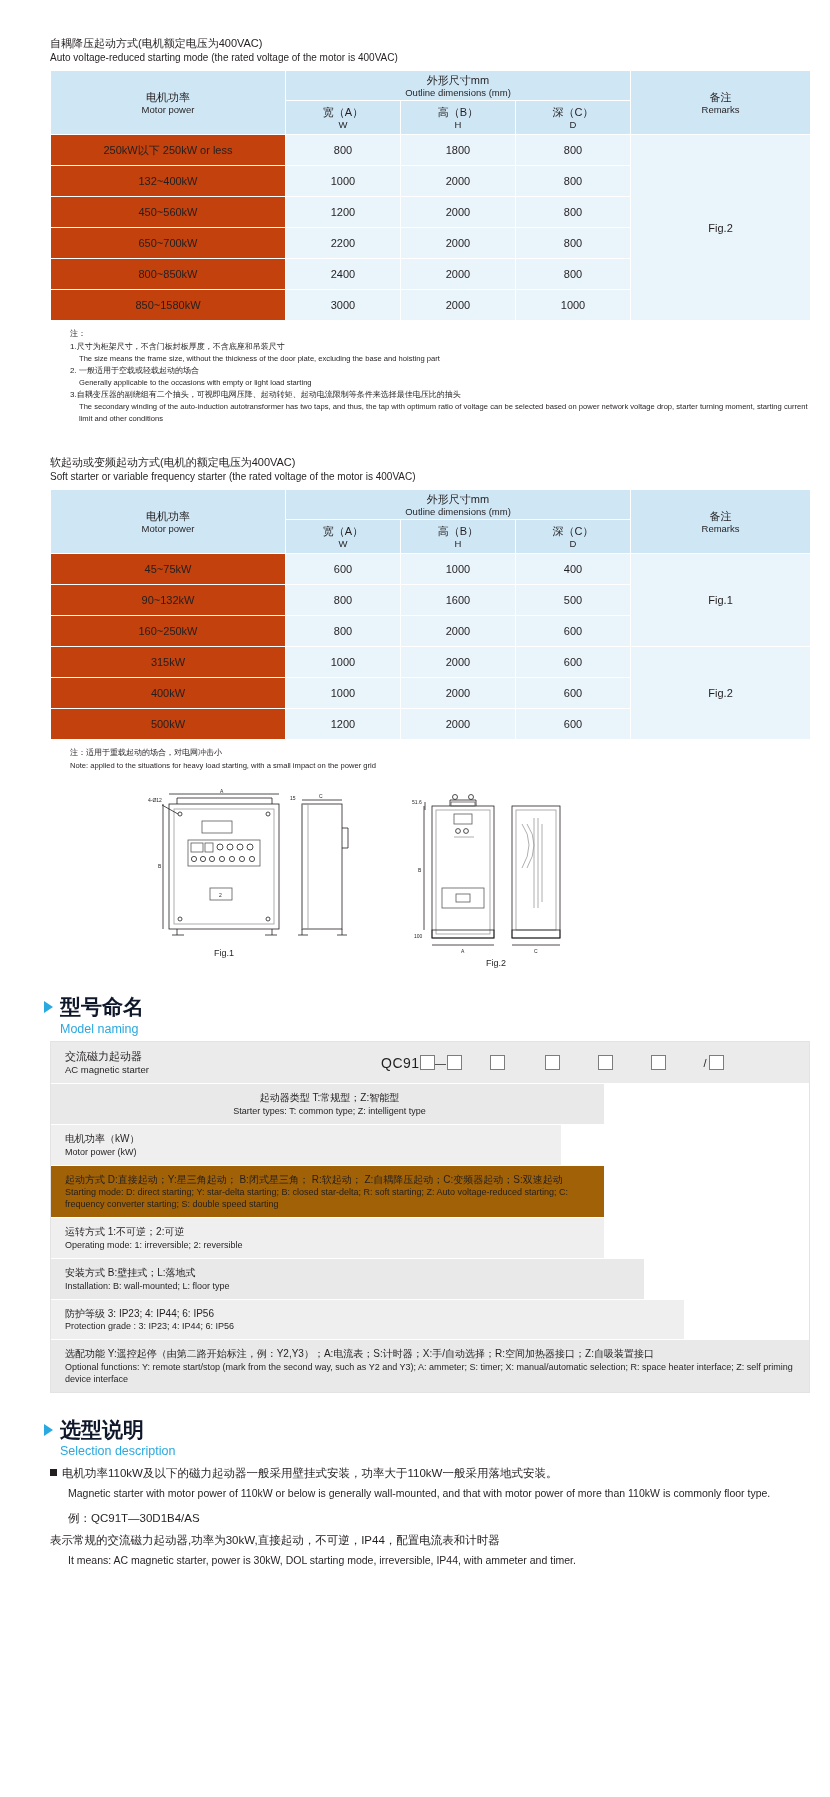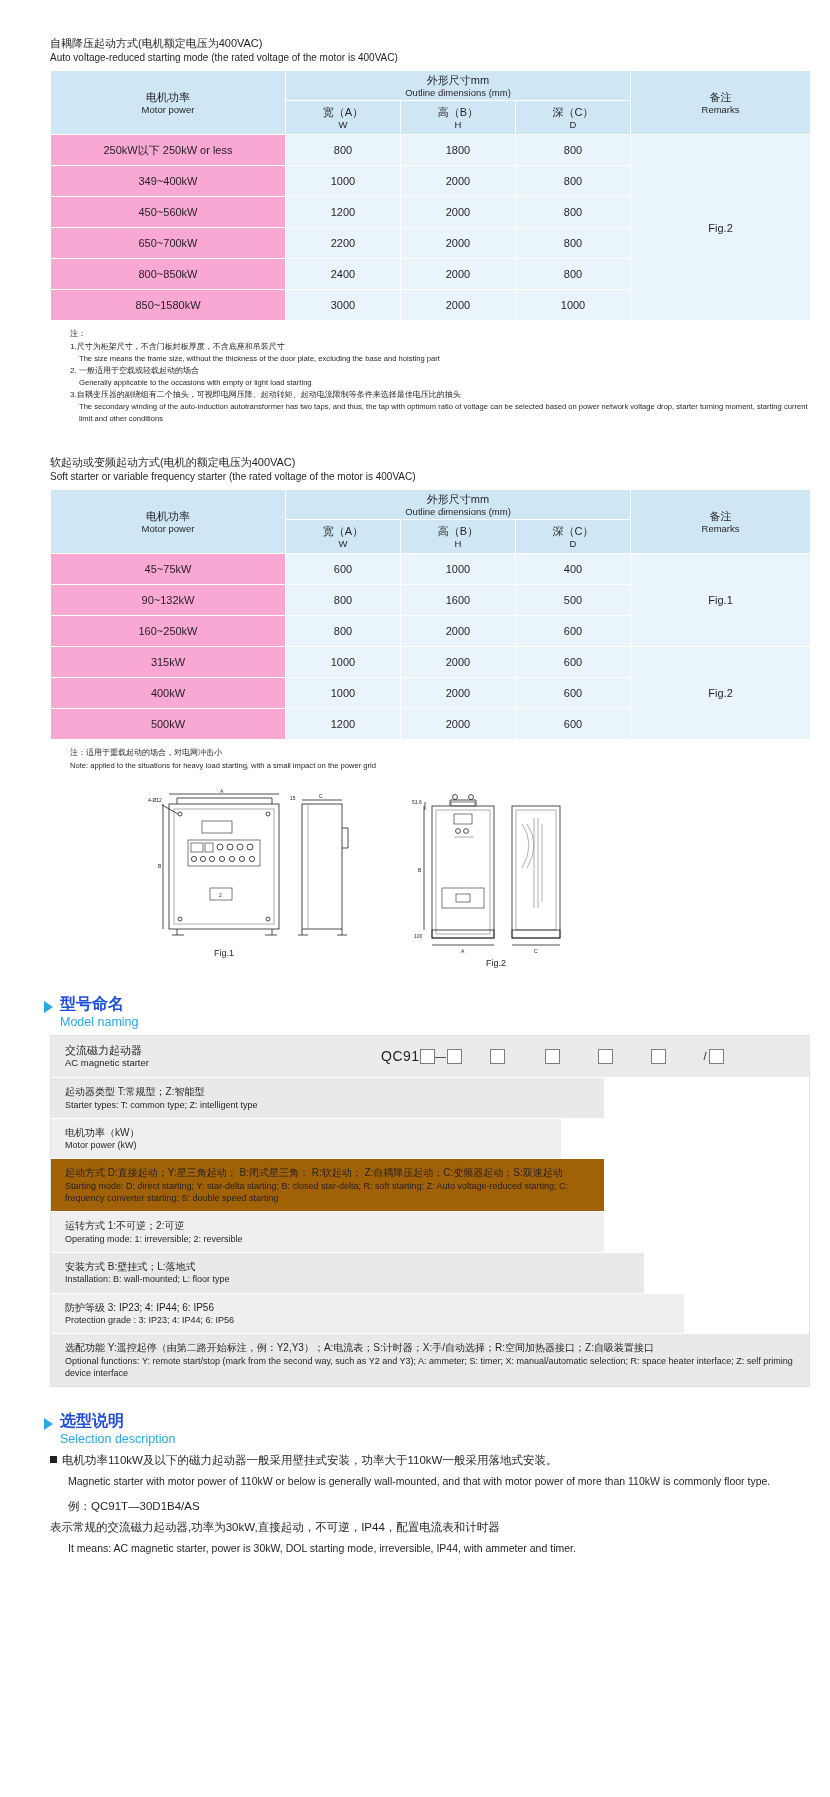--- a/index.html
+++ b/index.html
@@ -29,21 +29,21 @@
     border: 1px solid #ffffff;
     text-align: center;
     vertical-align: middle;
     font-weight: normal;
     color: #231f20;
   }
   table.dim .hd { background: #cfe7f5; }
   table.dim .hd .cn { font-size: 11px; display:block; line-height:1.3; }
   table.dim .hd .en { font-size: 9.5px; display:block; line-height:1.25; }
   table.dim .cell { background: #e9f4fb; font-size: 11px; height: 31px; }
-  table.dim .rowlab { background: #f9a8d4; font-size: 11px; }
+  table.dim .rowlab { background: #c2410c; font-size: 11px; }
   table.dim .remark { background: #e9f4fb; font-size: 11px; }
 
   .hd-top { height: 30px; }
   .hd-sub { height: 34px; }
 
   
   .notes { margin: 7px 0 0 56px; color: #231f20; }
   .notes div { font-size: 7.6px; line-height: 1.55; }
   .notes .n-cn { font-size: 8px; }
   .notes .indent { padding-left: 9px; }
@@ -60,21 +60,21 @@
   
   .sec-head { margin: 6px 0 4px 30px; display:flex; align-items:flex-start; }
   .sec-head .tri {
     width: 0; height: 0;
     border-left: 9px solid #2aa8e0;
     border-top: 6px solid transparent;
     border-bottom: 6px solid transparent;
     margin: 7px 7px 0 0;
   }
   .sec-head .txt .cn {
-    display:block; font-size: 16px; color:#1d4ed8; font-weight: bold; line-height:1.25;
+    display:block; font-size: 21px; color:#0f172a; font-weight: bold; line-height:1.25;
   }
   .sec-head .txt .en {
     display:block; font-size: 12.5px; color:#2aa8e0; line-height:1.3;
   }
 
   
   .naming {
     margin-left: 36px;
     width: 760px;
     border: 1px solid #e3e3e3;
@@ -176,21 +176,21 @@
       </tr>
 
       <tr>
         <td class="rowlab">250kW以下 250kW or less</td>
         <td class="cell">800</td>
         <td class="cell">1800</td>
         <td class="cell">800</td>
         <td class="remark" rowspan="6">Fig.2</td>
       </tr>
       <tr>
-        <td class="rowlab">349~400kW</td>
+        <td class="rowlab">132~400kW</td>
         <td class="cell">1000</td>
         <td class="cell">2000</td>
         <td class="cell">800</td>
       </tr>
       <tr>
         <td class="rowlab">450~560kW</td>
         <td class="cell">1200</td>
         <td class="cell">2000</td>
         <td class="cell">800</td>
       </tr>
@@ -454,21 +454,21 @@
           <span class="sq"></span>
           <span style="width:38px" class="spacer-w"></span>
           <span class="slash">/</span>
           <span class="sq"></span>
         </span>
       </div>
     </div>
 
     <div class="naming-row">
       <div class="stair" style="width:100%">
-        <div class="label-part lvl" style="background:#e9e9e9;">
+        <div class="label-part lvl" style="background:#e9e9e9;text-align:center;">
           <div class="nm-label">
             <span class="cn2">起动器类型  T:常规型；Z:智能型</span>
             <span class="en2">Starter types: T: common type; Z: intelligent type</span>
           </div>
         </div>
         <div class="white-part" style="flex:0 0 205px;"></div>
       </div>
     </div>
 
     <div class="naming-row">

